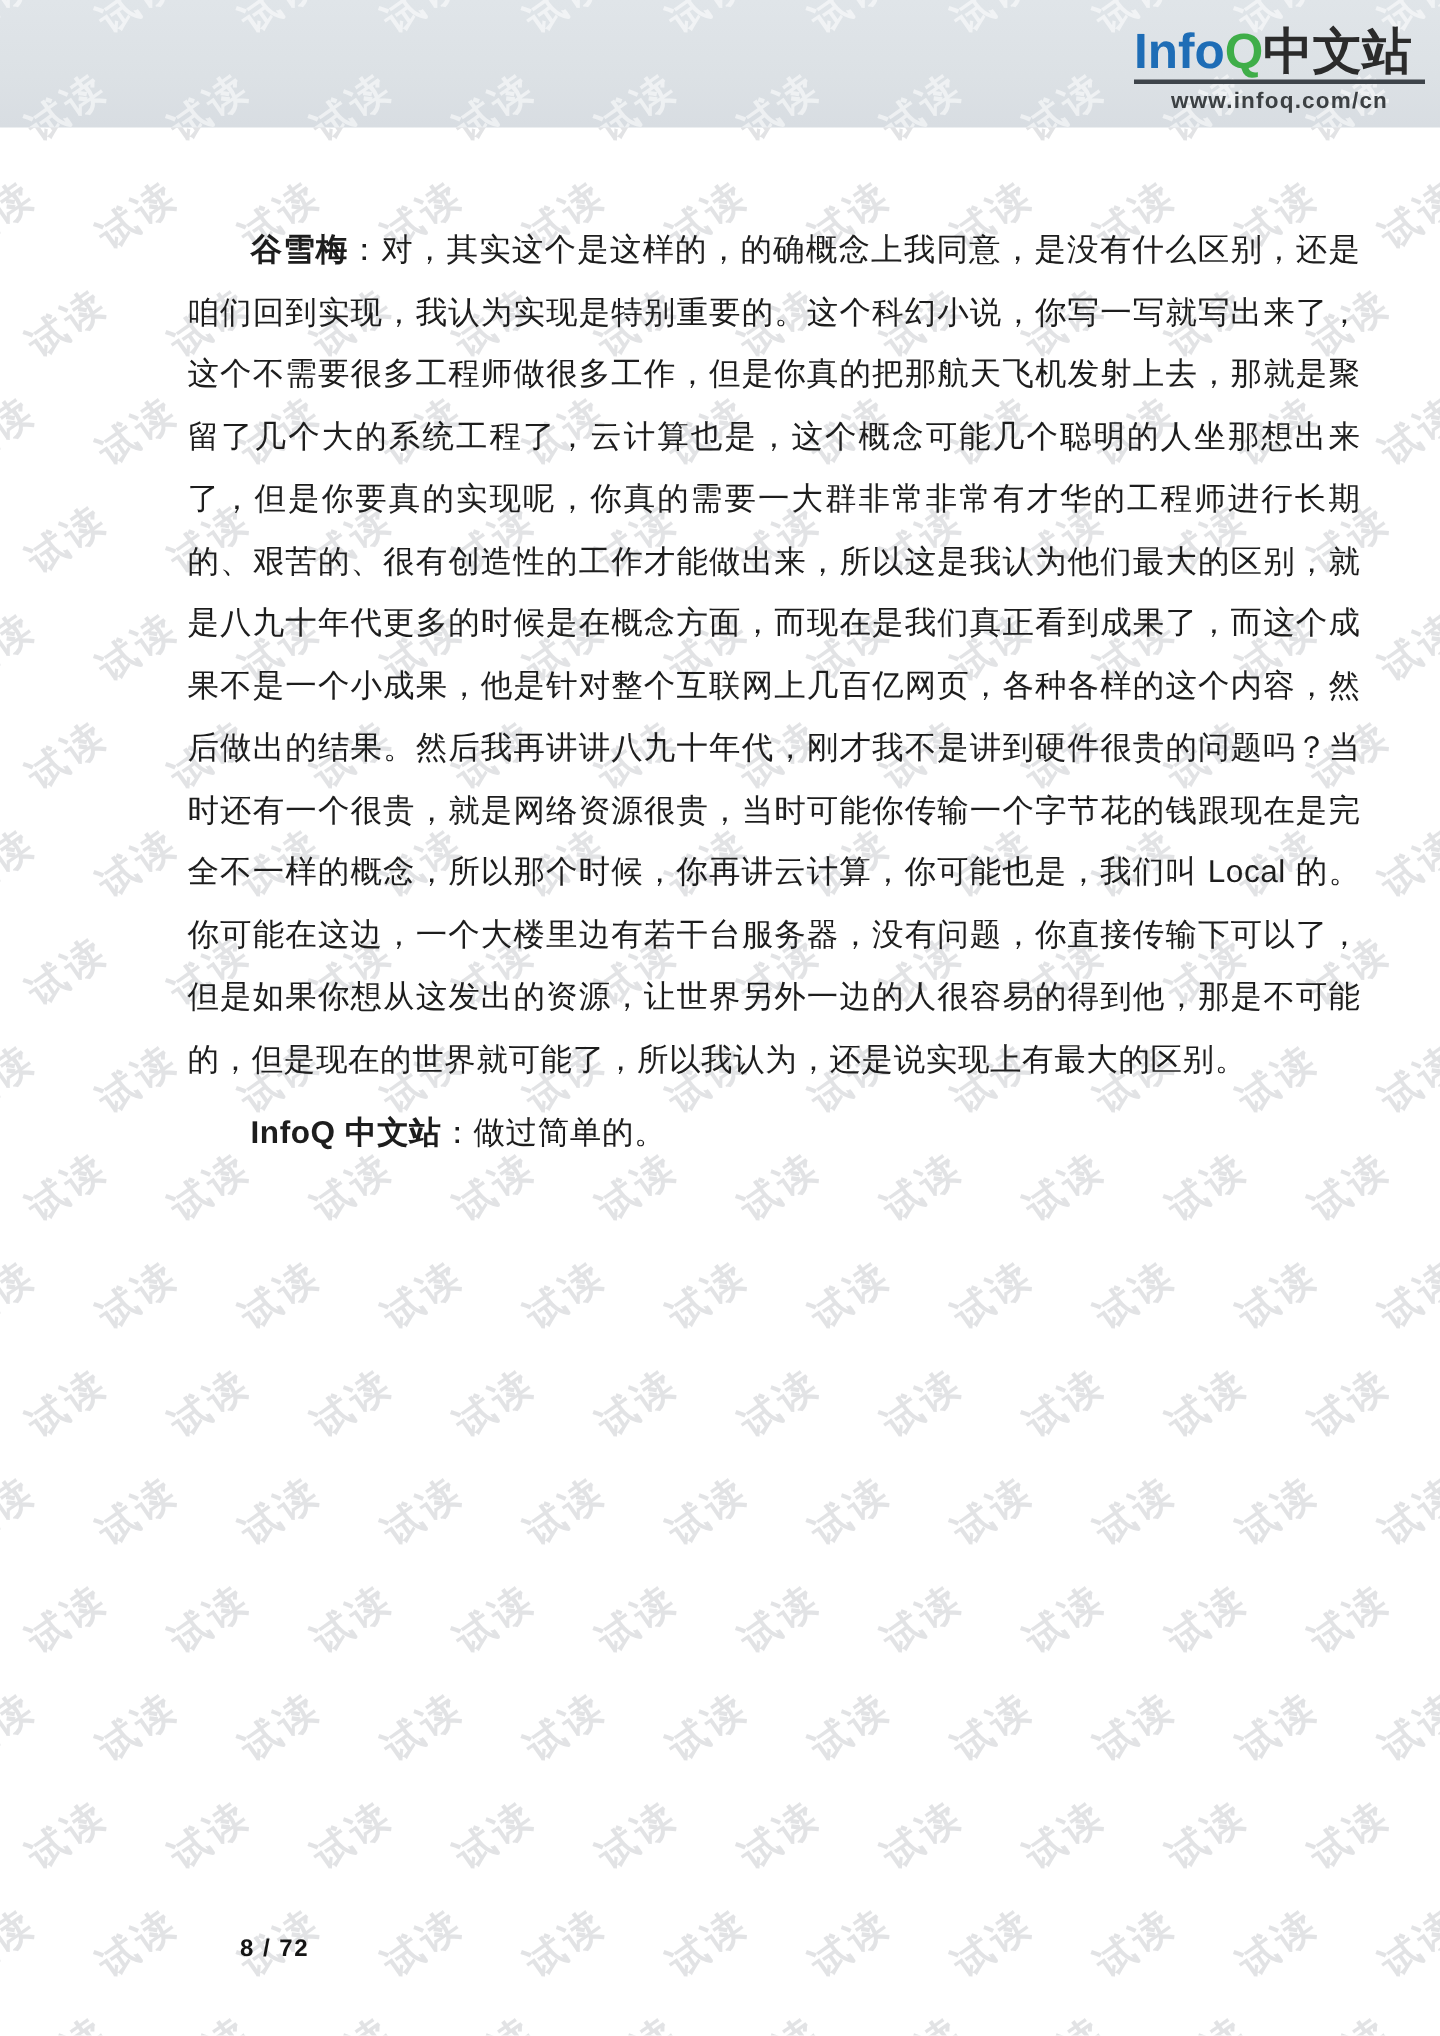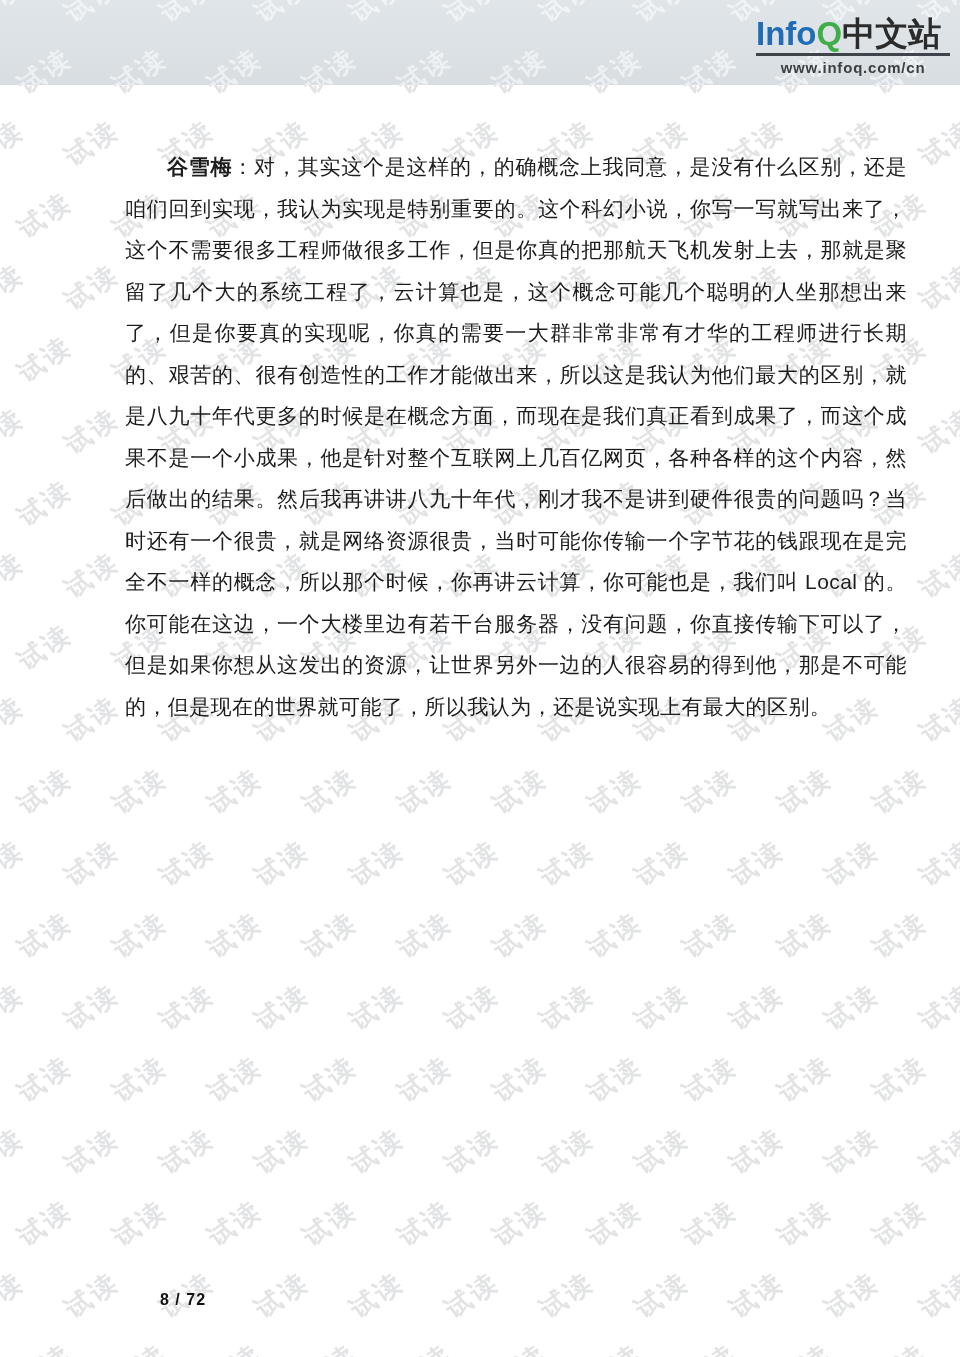--- a/index.html
+++ b/index.html
@@ -287,17 +287,18 @@
       <span class="wm" style="left: 871px; top: 54px; color: rgba(255, 255, 255, 0.55);">试读</span>
     </div>
   <div class="logo">
     <div class="logo-line"><span class="logo-blue">Info</span><span class="logo-green">Q</span><span class="logo-cn">中文站</span></div>
     <div class="logo-url">www.infoq.com/cn</div>
   </div>
 </header>
 
 <main class="content" id="dialogue">
     <p class="para"><span class="speaker bold">谷雪梅</span>：对，其实这个是这样的，的确概念上我同意，是没有什么区别，还是咱们回到实现，我认为实现是特别重要的。这个科幻小说，你写一写就写出来了，这个不需要很多工程师做很多工作，但是你真的把那航天飞机发射上去，那就是聚留了几个大的系统工程了，云计算也是，这个概念可能几个聪明的人坐那想出来了，但是你要真的实现呢，你真的需要一大群非常非常有才华的工程师进行长期的、艰苦的、很有创造性的工作才能做出来，所以这是我认为他们最大的区别，就是八九十年代更多的时候是在概念方面，而现在是我们真正看到成果了，而这个成果不是一个小成果，他是针对整个互联网上几百亿网页，各种各样的这个内容，然后做出的结果。然后我再讲讲八九十年代，刚才我不是讲到硬件很贵的问题吗？当时还有一个很贵，就是网络资源很贵，当时可能你传输一个字节花的钱跟现在是完全不一样的概念，所以那个时候，你再讲云计算，你可能也是，我们叫 Local 的。你可能在这边，一个大楼里边有若干台服务器，没有问题，你直接传输下可以了，但是如果你想从这发出的资源，让世界另外一边的人很容易的得到他，那是不可能的，但是现在的世界就可能了，所以我认为，还是说实现上有最大的区别。</p>
+    <p class="para"><span class="speaker bold">InfoQ 中文站</span>：做过简单的。</p>
   </main>
 
 <footer class="footer">
   <span>8 / 72</span>
 </footer>
 
 </body></html>

